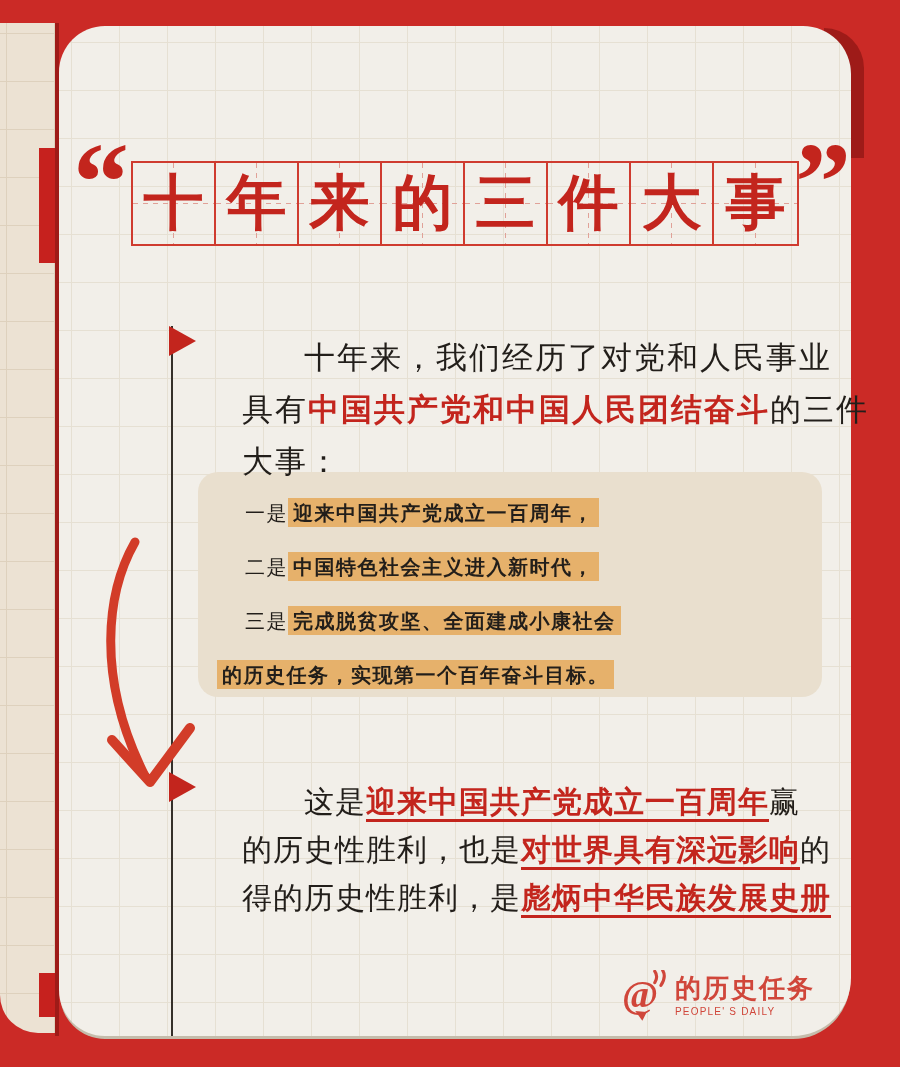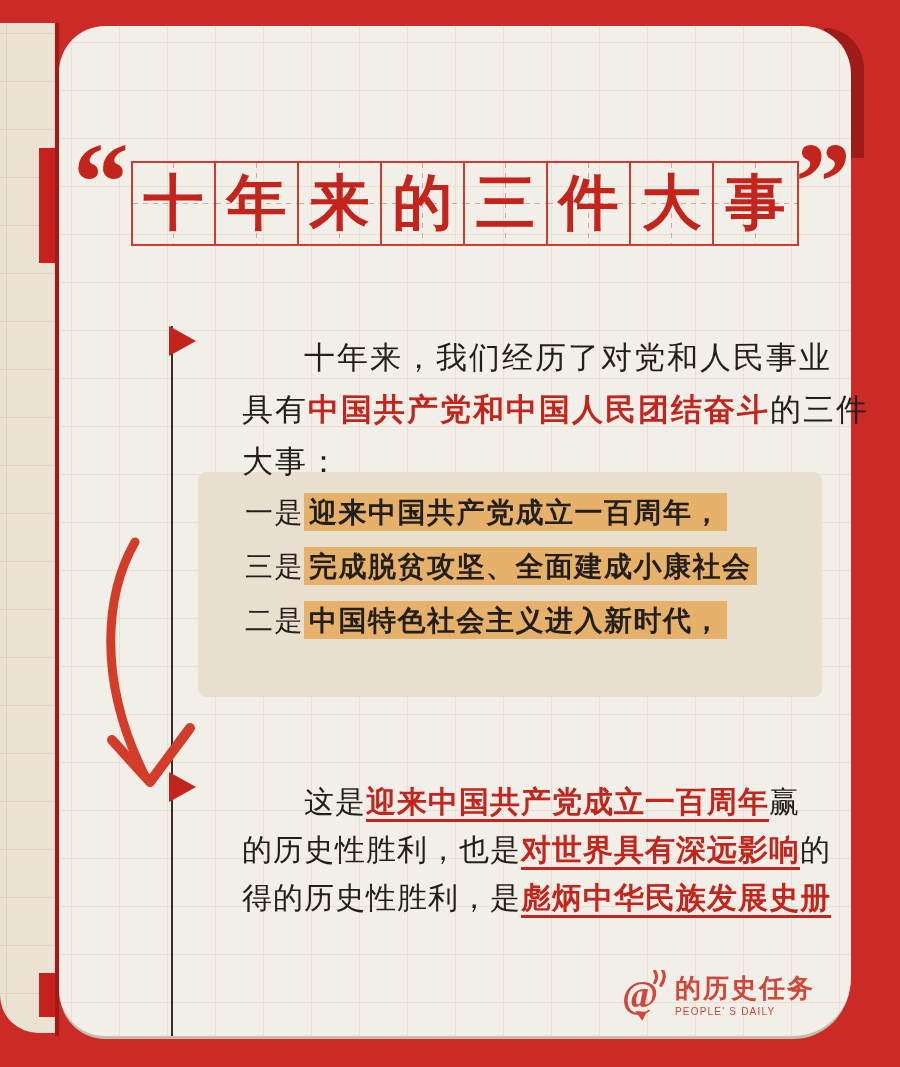--- a/index.html
+++ b/index.html
@@ -85,23 +85,23 @@
   .red-bold{color:var(--accent_red,#c3251d);font-weight:700;}
   .red-underline{
     color:var(--accent_red,#c3251d);font-weight:700;
     text-decoration:underline;text-decoration-thickness:2.5px;text-underline-offset:7px;
     text-decoration-color:var(--accent_red,#c3251d);
   }
 
   
   .hl-box{
     position:absolute;left:139px;top:446px;width:624px;height:225px;
-    background:var(--box_bg,#e9dfce);border-radius:8px;z-index:5;
+    background:var(--box_bg,#e9dfce);border-radius:20px;z-index:5;
     box-sizing:border-box;padding:14px 0 0 19px;
-    font-size:28px;line-height:54px;letter-spacing:1.5px;
+    font-size:20px;line-height:54px;letter-spacing:1.5px;
     color:var(--text_black,#221e1a);white-space:nowrap;
   }
   .hl-box .bline{height:54px;}
   .hl-box .ind{padding-left:28px;}
   .hl{background:var(--highlight,#e6b16b);padding:4px 5px 3px 5px;font-weight:700;}
 
   
   .arrow-svg{position:absolute;inset:0;z-index:7;pointer-events:none;}
 
   
@@ -143,22 +143,23 @@
     <div class="marker m2"></div>
 
     <div class="para para1">
       <div class="indent2"><span>十年来，我们经历了对党和人民事业</span></div>
       <div><span>具有</span><span class="red-bold">中国共产党和中国人民团结奋斗</span><span>的三件</span></div>
       <div><span>大事：</span></div>
     </div>
 
     <div class="hl-box">
       <div class="bline ind"><span>一是</span><span class="hl">迎来中国共产党成立一百周年，</span></div>
+      <div class="bline ind"><span>二是</span><span class="hl">中国特色社会主义进入新时代，</span></div>
       <div class="bline ind"><span>三是</span><span class="hl">完成脱贫攻坚、全面建成小康社会</span></div>
-      <div class="bline ind"><span>二是</span><span class="hl">中国特色社会主义进入新时代，</span></div>
+      <div class="bline"><span class="hl">的历史任务，实现第一个百年奋斗目标。</span></div>
     </div>
 
     <div class="para para2">
       <div class="indent2"><span>这是</span><span class="red-underline">迎来中国共产党成立一百周年</span><span>赢</span></div>
       <div><span>的历史性胜利，也是</span><span class="red-underline">对世界具有深远影响</span><span>的</span></div>
       <div><span>得的历史性胜利，是</span><span class="red-underline">彪炳中华民族发展史册</span></div>
     </div>
 
     <svg class="arrow-svg" width="792" height="1010" viewBox="0 0 792 1010">
       <path d="M 76 516 C 48 565, 36 650, 86 750" fill="none" stroke="#d23c28" stroke-width="9" stroke-linecap="round"></path>

